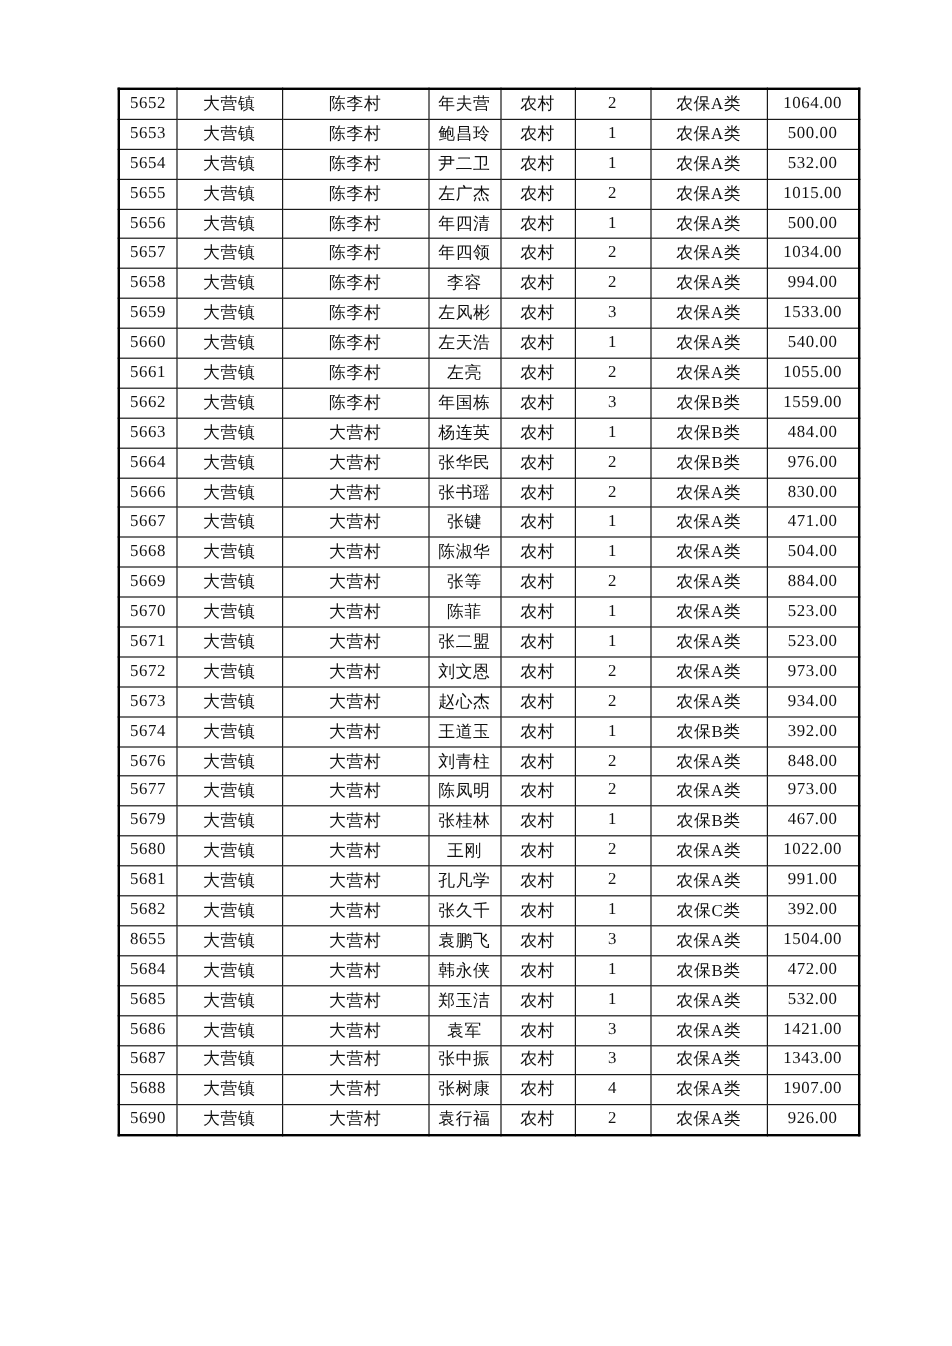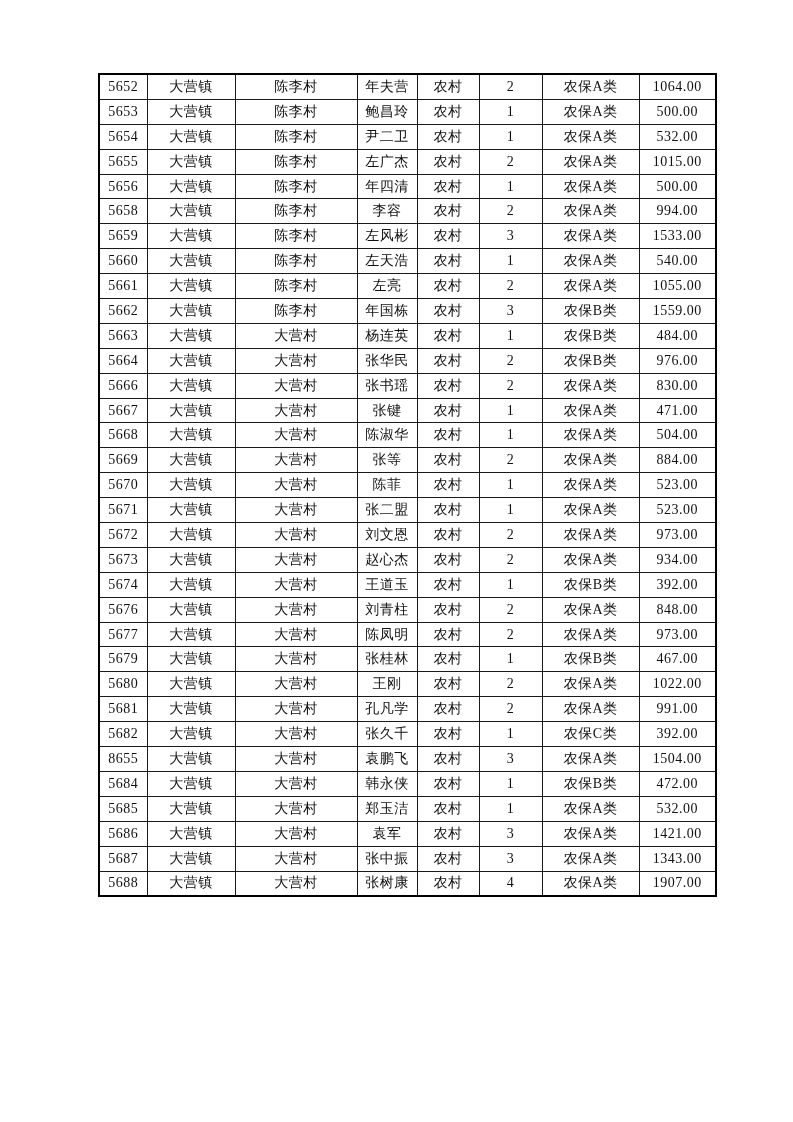--- a/index.html
+++ b/index.html
@@ -105,20 +105,30 @@
     <td class="num">5656</td>
     <td>大营镇</td>
     <td>陈李村</td>
     <td>年四清</td>
     <td>农村</td>
     <td class="num">1</td>
     <td>农保A类</td>
     <td class="num">500.00</td>
   </tr>
 
+  <tr>
+    <td class="num">5657</td>
+    <td>大营镇</td>
+    <td>陈李村</td>
+    <td>年四领</td>
+    <td>农村</td>
+    <td class="num">2</td>
+    <td>农保A类</td>
+    <td class="num">1034.00</td>
+  </tr>
 
   <tr>
     <td class="num">5658</td>
     <td>大营镇</td>
     <td>陈李村</td>
     <td>李容</td>
     <td>农村</td>
     <td class="num">2</td>
     <td>农保A类</td>
     <td class="num">994.00</td>
@@ -418,15 +428,25 @@
     <td>大营镇</td>
     <td>大营村</td>
     <td>张树康</td>
     <td>农村</td>
     <td class="num">4</td>
     <td>农保A类</td>
     <td class="num">1907.00</td>
   </tr>
 
 
+  <tr>
+    <td class="num">5690</td>
+    <td>大营镇</td>
+    <td>大营村</td>
+    <td>袁行福</td>
+    <td>农村</td>
+    <td class="num">2</td>
+    <td>农保A类</td>
+    <td class="num">926.00</td>
+  </tr>
 </tbody>
   </table>
 </div>
 
 </body></html>

